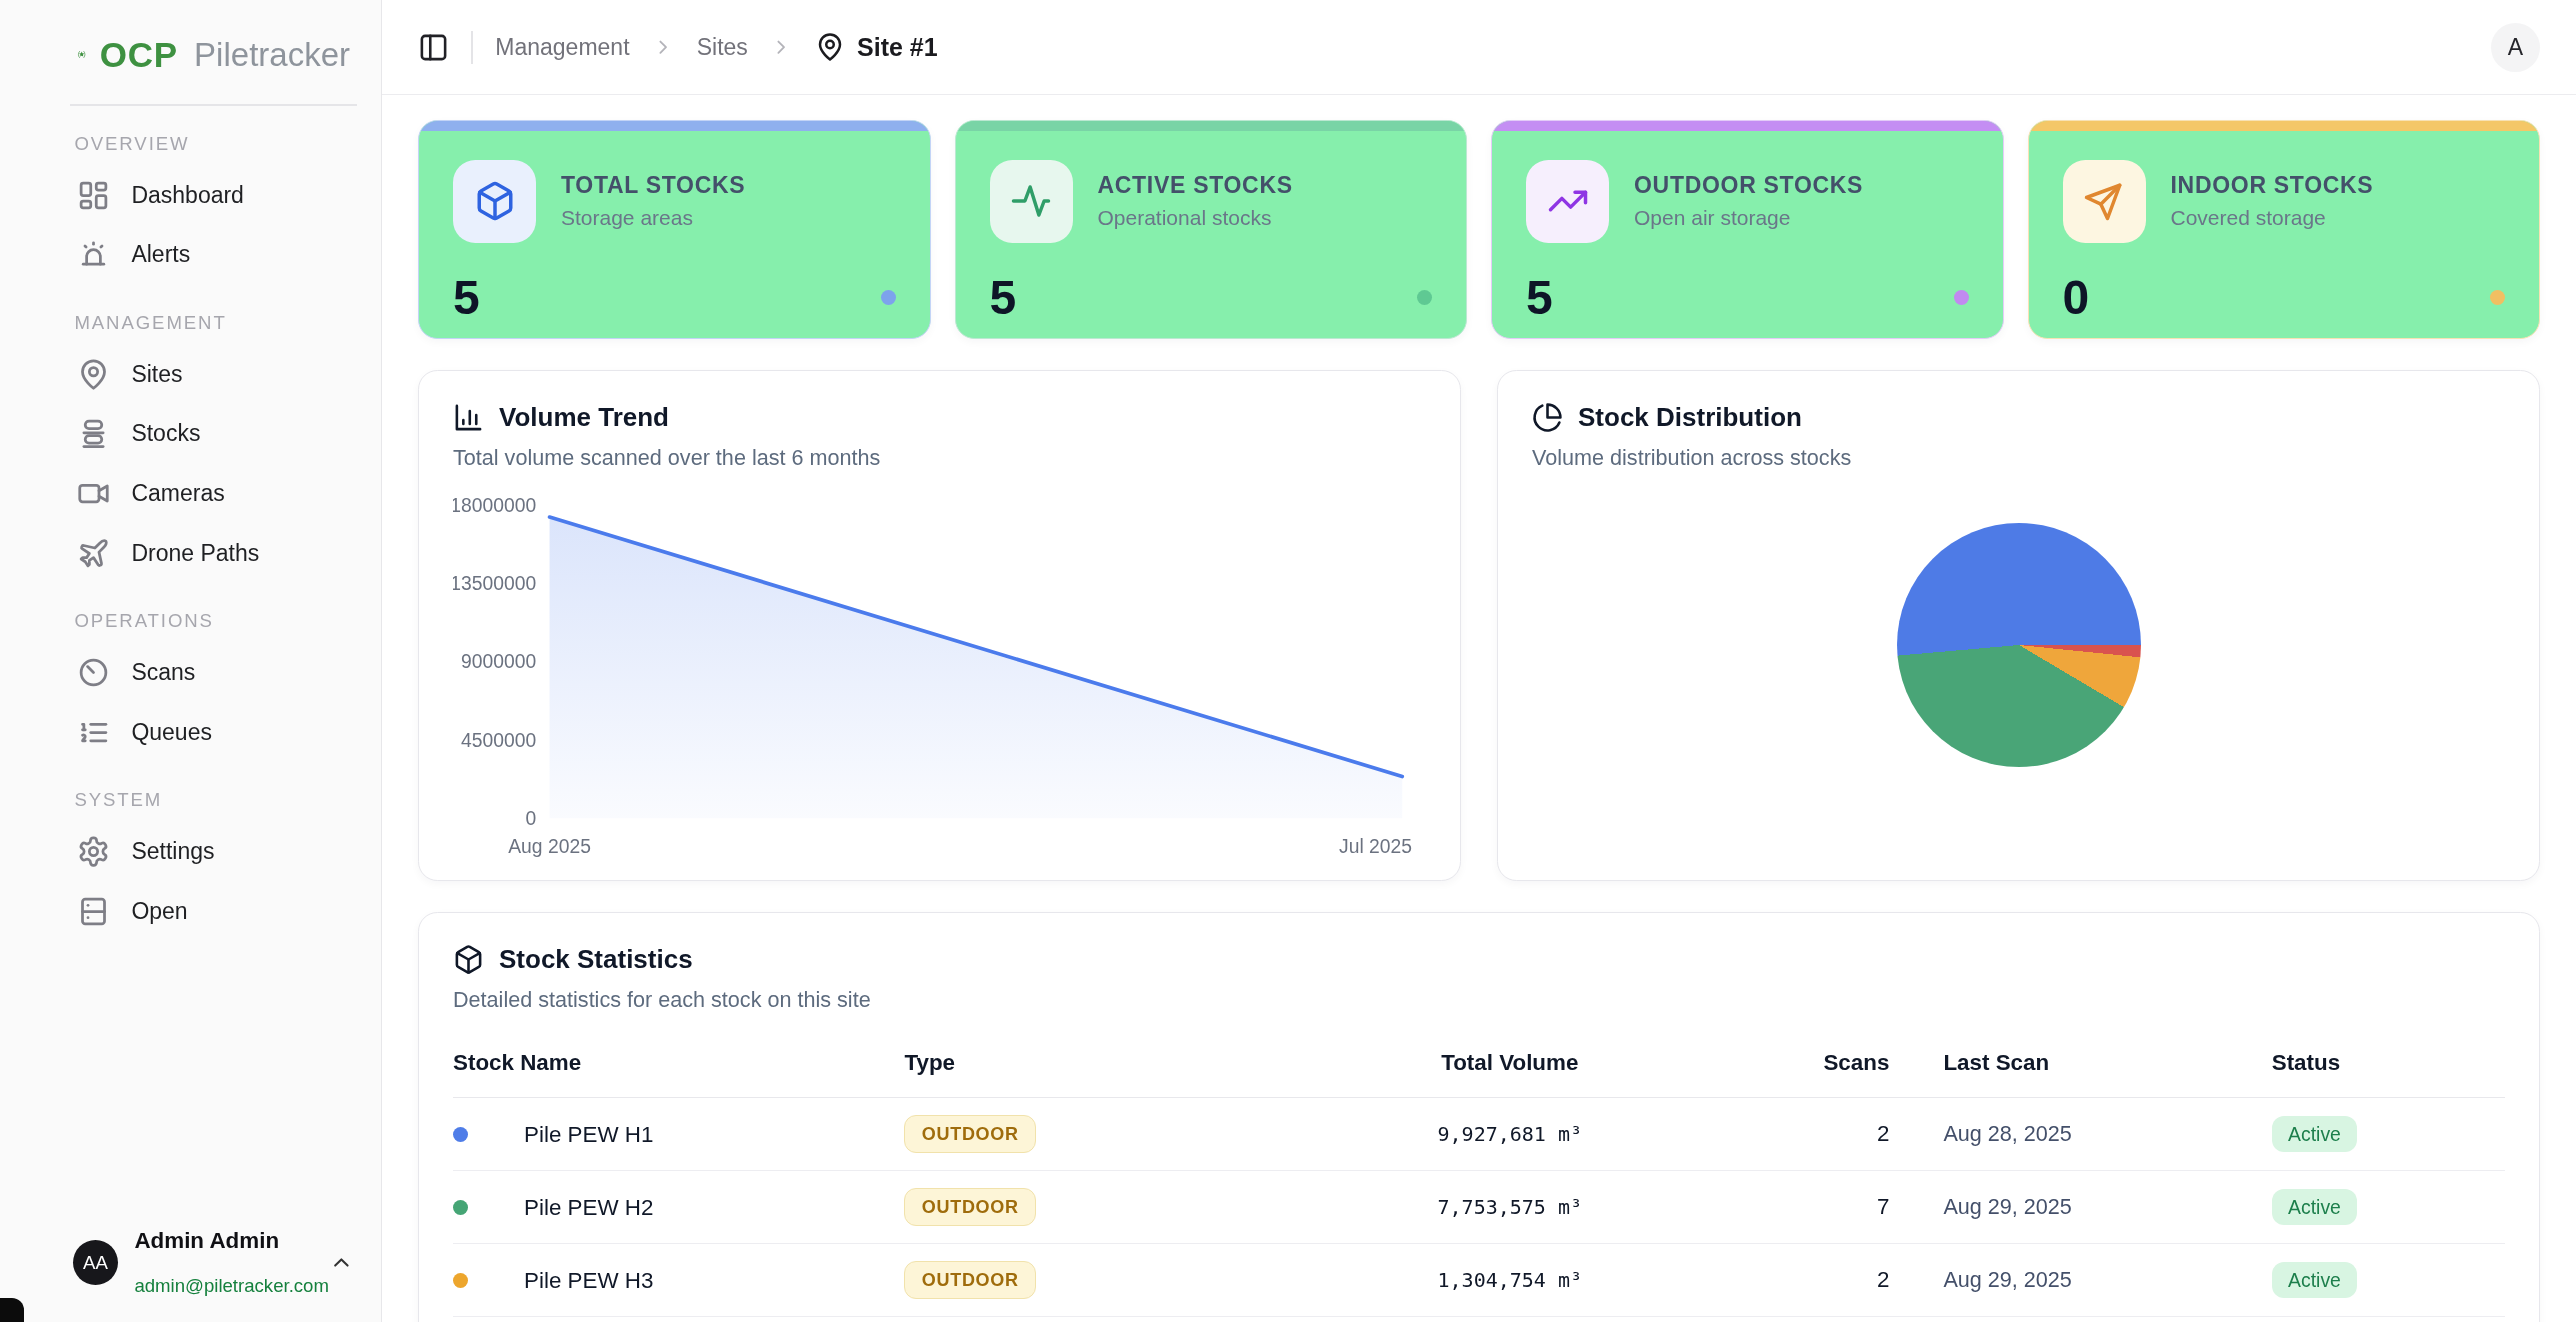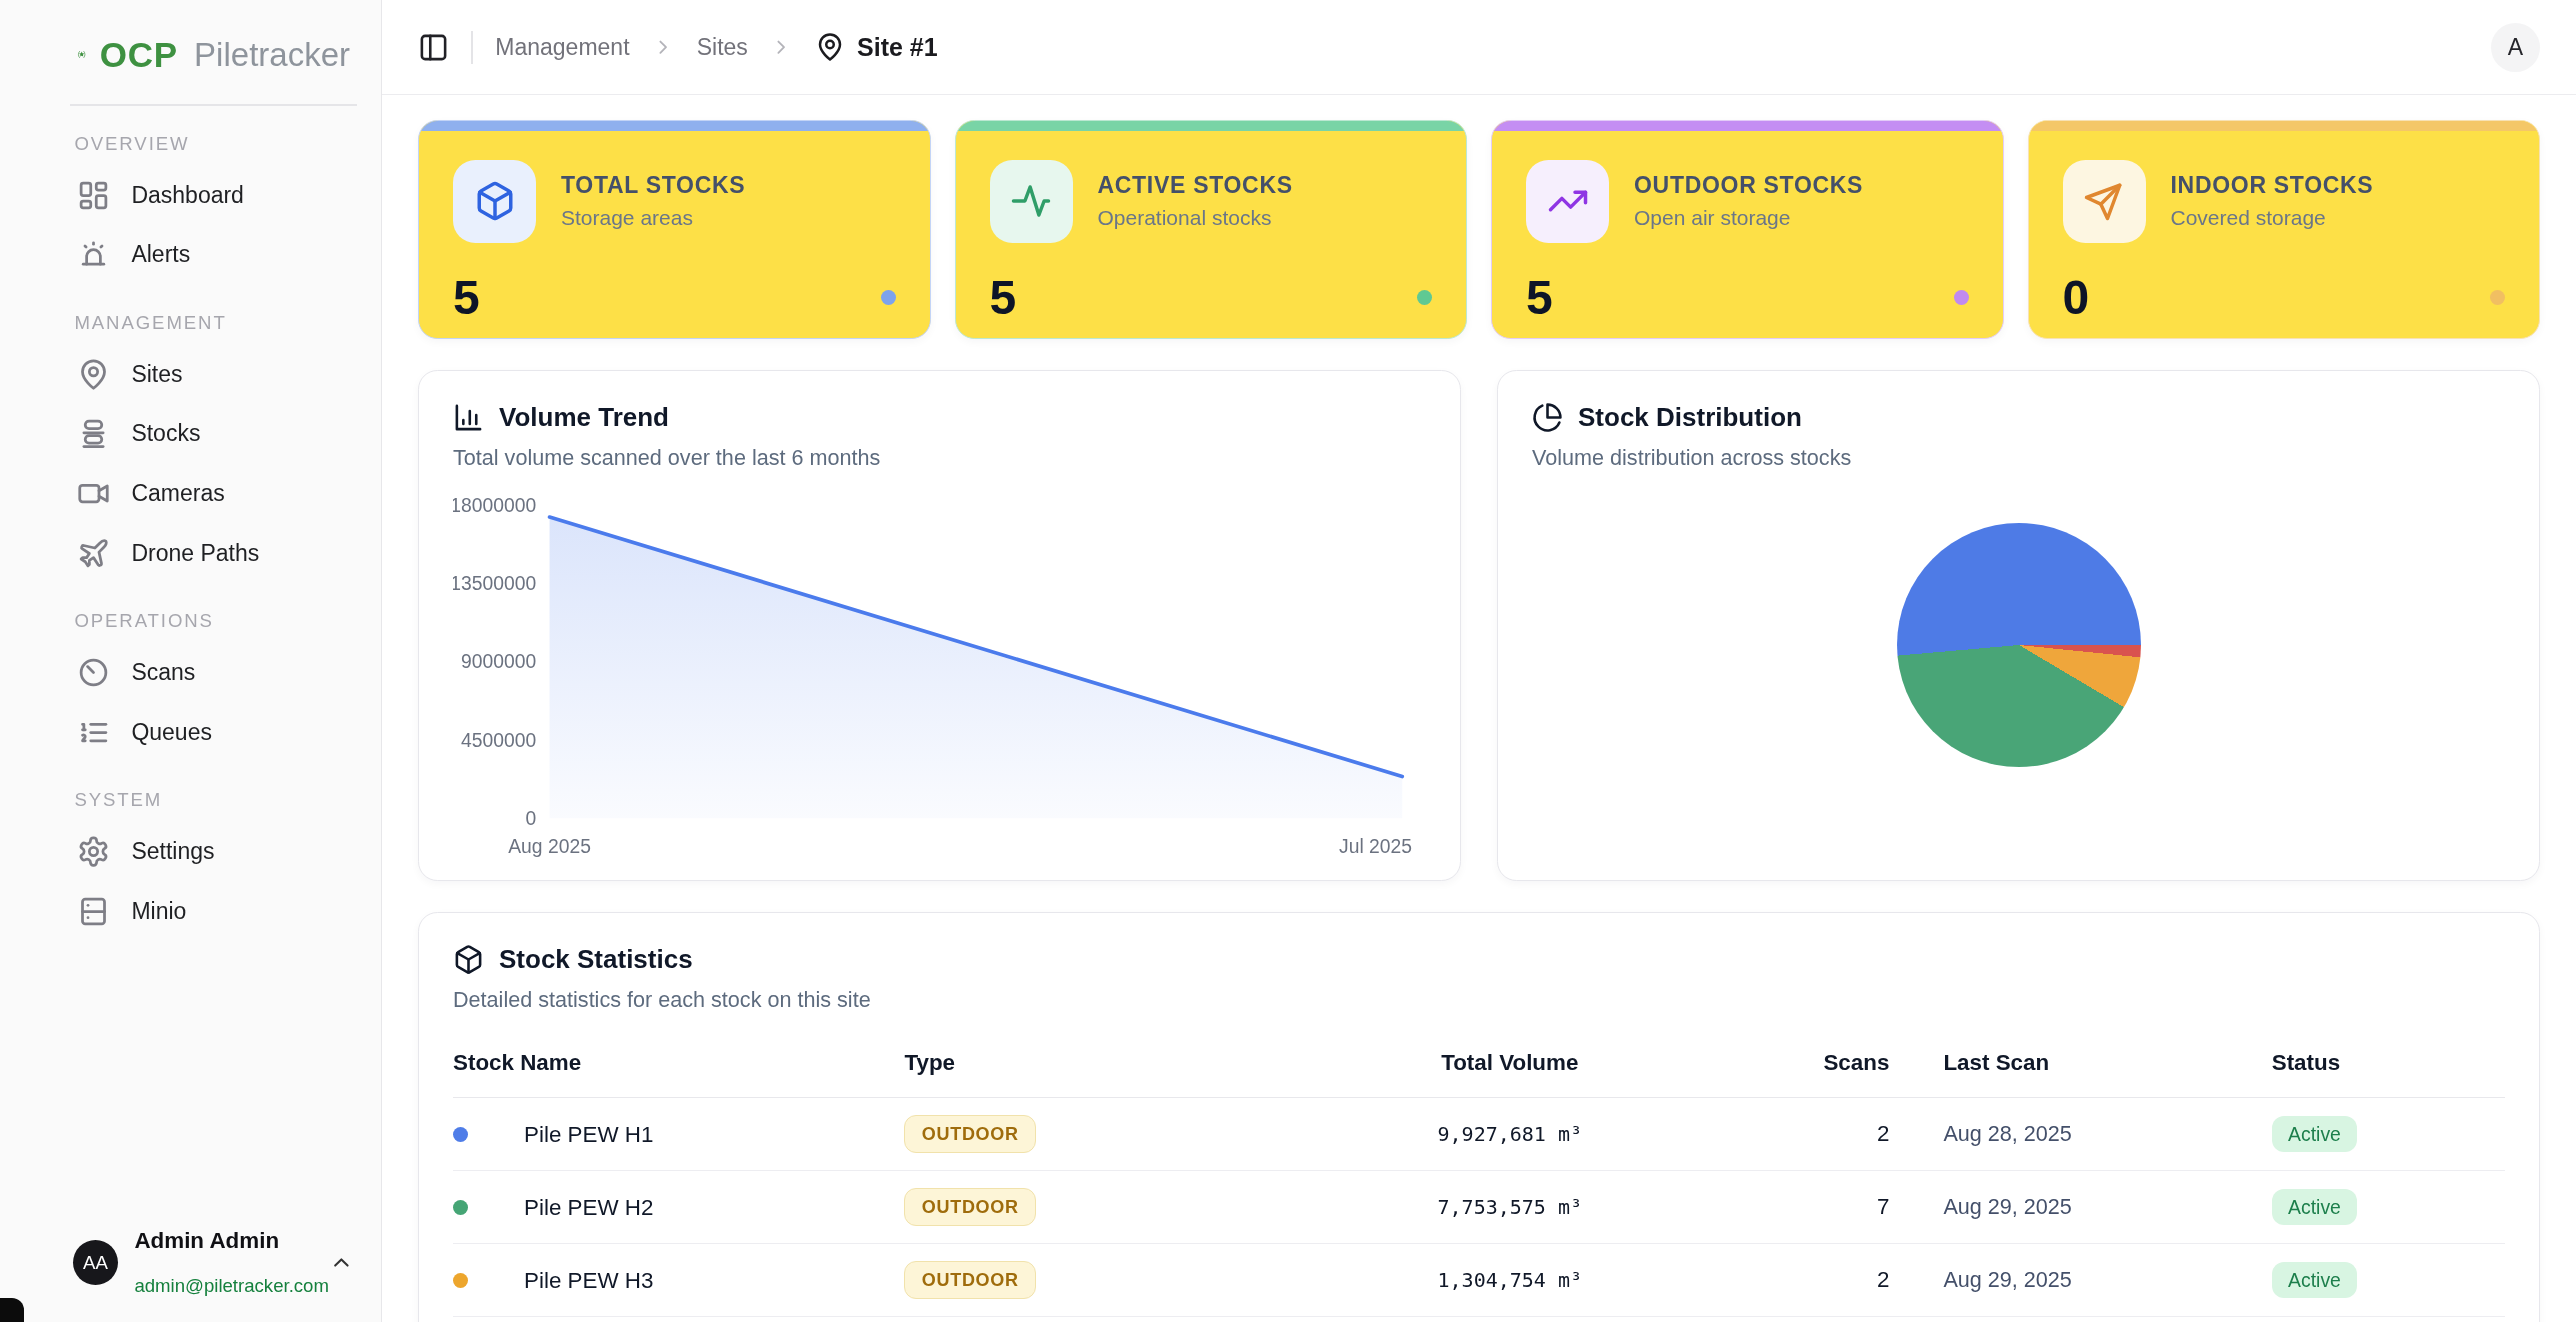--- a/index.html
+++ b/index.html
@@ -40,21 +40,21 @@
   .crumb-link { font-size:23px; color:#72727a; cursor:pointer; }
   .crumb-chev { width:22.4px; height:22.4px; color:#b4b4ba; }
   .crumb-current { display:flex; gap:12px; align-items:center; font-size:25px; font-weight:700; color:#1b1b1f;text-align:right; }
   .crumb-pin { width:30px; height:30px; color:#1b1b1f; }
   .tb-avatar { margin-left:auto; width:49px; height:49px; border-radius:50%; background:#f4f4f5; display:flex; align-items:center; justify-content:center; font-size:23px; color:#26262b; cursor:pointer; }
 
   .content { flex:1; padding:25px 36px 0; overflow:hidden; }
 
   
   .stats-row { display:grid; grid-template-columns:repeat(4,1fr); gap:24px; }
-  .stat-card { position:relative; background:#fde047; border:1.5px solid var(--border,#e6e6ea); border-radius:19.4px; padding:34px 34px 30px; height:219px; box-shadow:0 3px 9px rgba(15,23,42,.04); overflow:hidden; }
+  .stat-card { position:relative; background:#86efac; border:1.5px solid var(--border,#e6e6ea); border-radius:19.4px; padding:34px 34px 30px; height:219px; box-shadow:0 3px 9px rgba(15,23,42,.04); overflow:hidden; }
   .stat-accent { position:absolute; top:0; left:0; right:0; height:10.4px; background:var(--accent,#ccc); }
   .stat-head { display:flex; align-items:center; gap:25px; margin-top:4.5px; }
   .stat-icon { width:83px; height:83px; border-radius:22.4px; background:var(--iconbg,#eee); color:var(--iconfg,#333); display:flex; align-items:center; justify-content:center; flex:none; }
   .stat-icon .ic { width:42px; height:42px; }
   .stat-title { font-size:23px; font-weight:700; color:#44506a; letter-spacing:0.7px; }
   .stat-sub { font-size:21px; color:#6a7689; margin-top:6.7px; }
   .stat-value-row { display:flex; align-items:center; justify-content:space-between; margin-top:31px; }
   .stat-value { font-size:48px; font-weight:800; color:#0e1527; line-height:1; }
   .stat-dot { width:15px; height:15px; border-radius:50%; background:var(--dot,#999); }
 
@@ -208,21 +208,21 @@
     </div>
     <div class="nav-item">
       <span class="ic">
           <svg viewBox="0 0 24 24">
             <rect x="4" y="3" width="16" height="18" rx="2"></rect>
             <path d="M4 12h16"></path>
             <path d="M8 7.5h.01"></path>
             <path d="M8 16.5h.01"></path>
           </svg>
         </span>
-      <span>Minio</span>
+      <span>Open</span>
     </div>
   </nav>
 
   <div class="user">
     <div class="avatar-aa">AA</div>
     <div class="user-meta">
       <div class="user-name">Admin Admin</div>
       <div class="user-email">admin@piletracker.com</div>
     </div>
     <span class="ic user-chevron">

